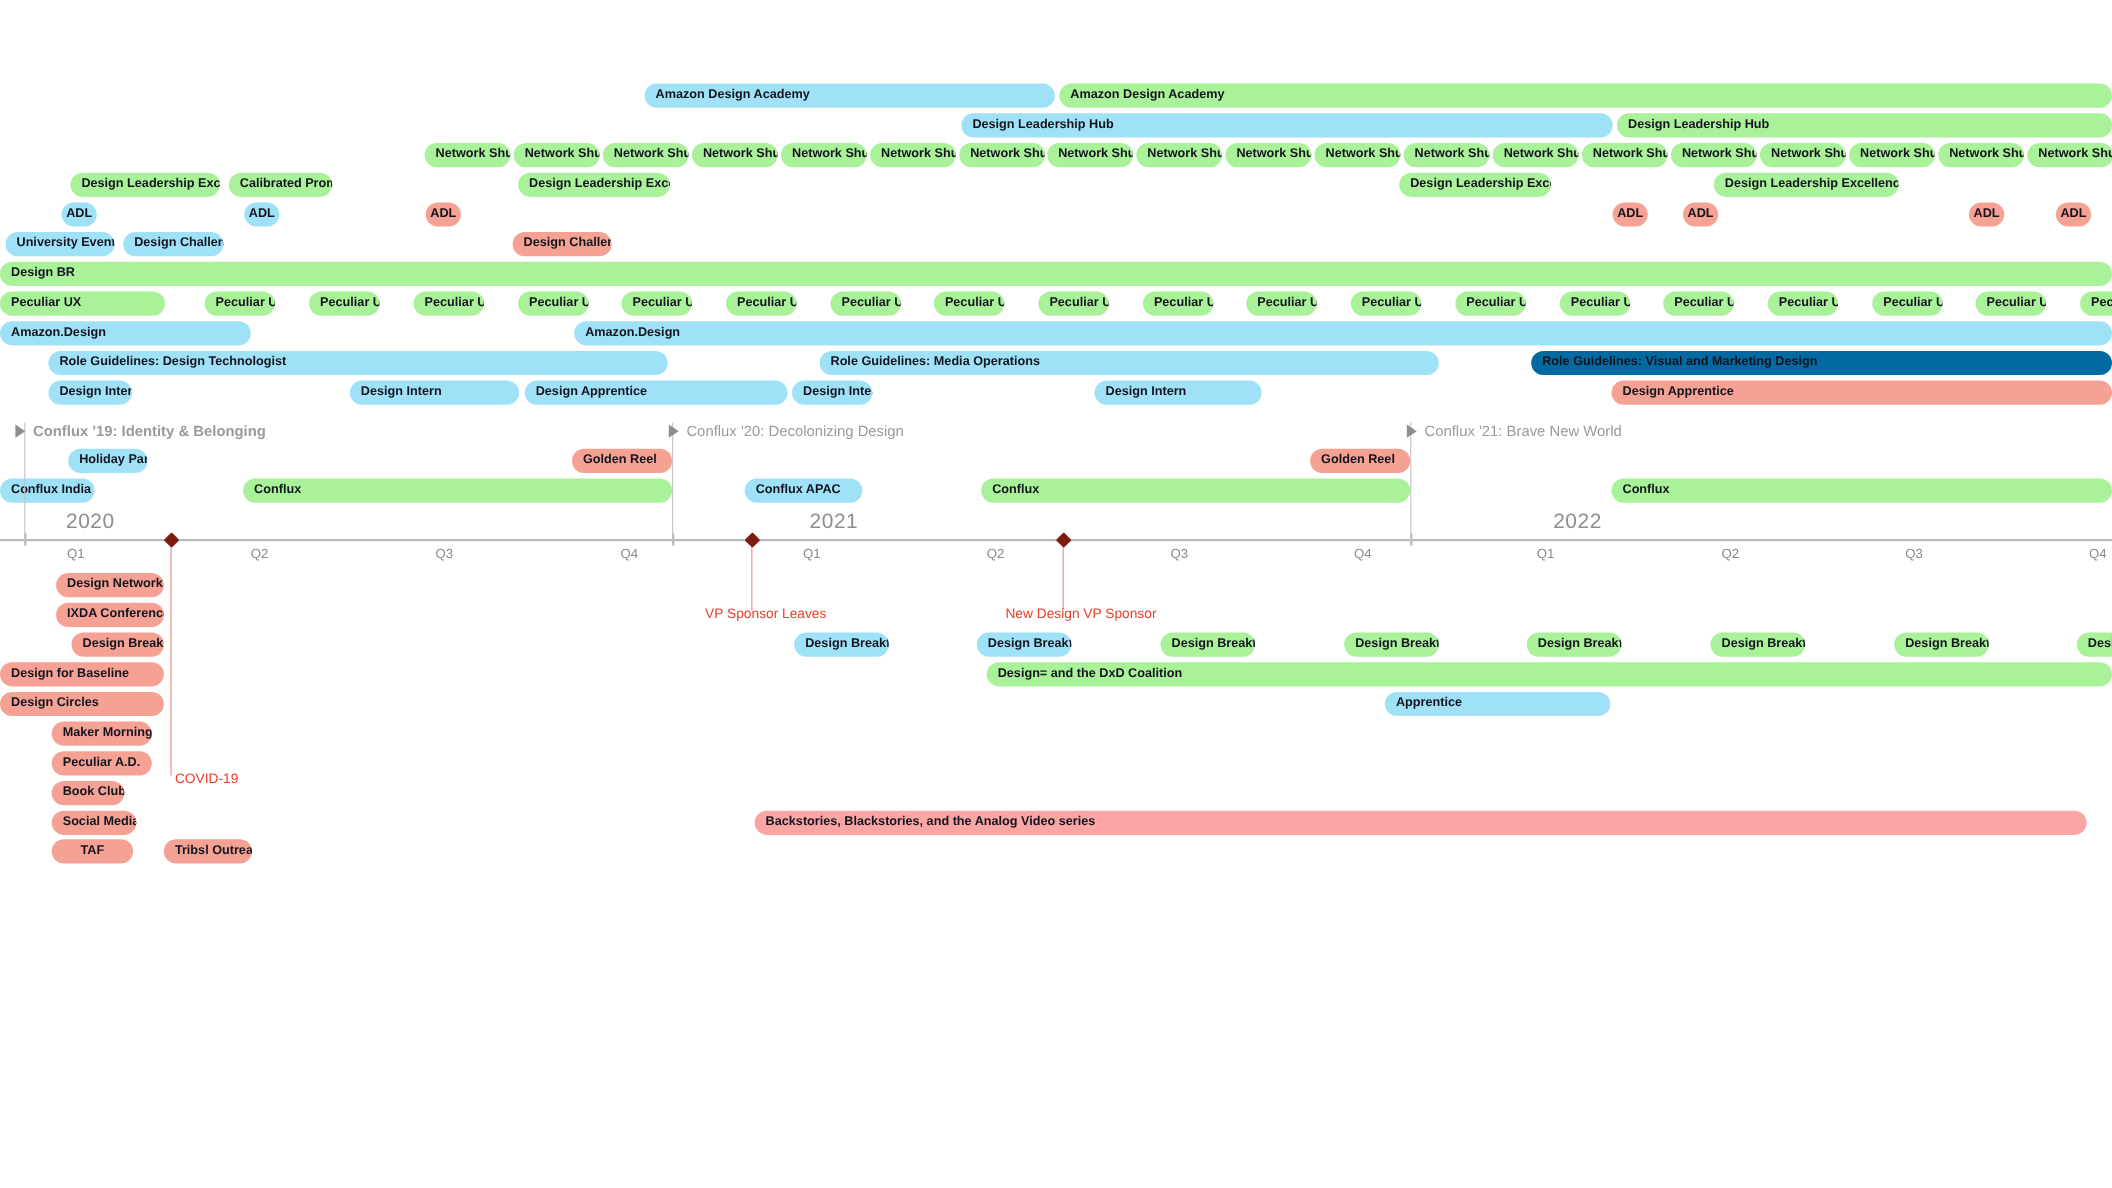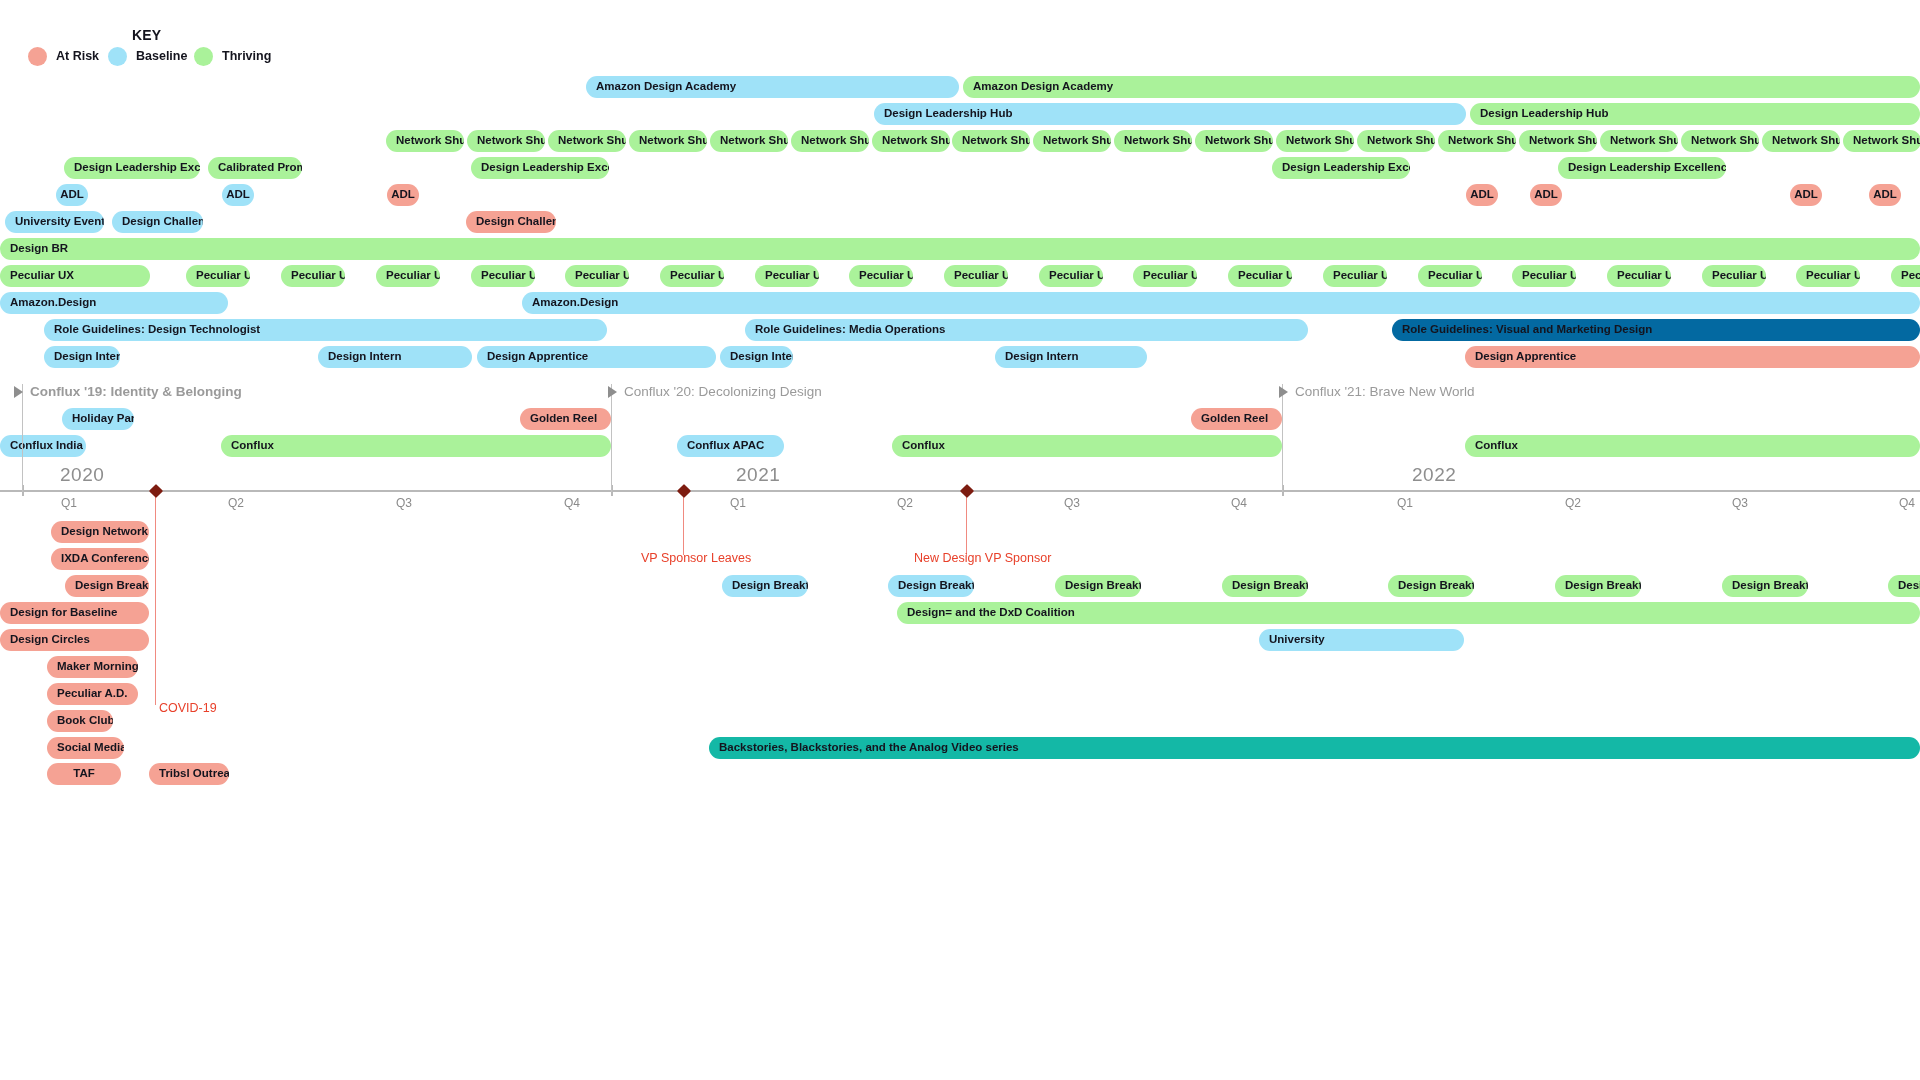--- a/index.html
+++ b/index.html
@@ -139,35 +139,20 @@
     font-size: 12.5px;
     color: #e8402a;
     white-space: nowrap;
   }
 </style>
 </head>
 <body>
 
 <div id="stage">
 
-  <div id="legend">
-    <div id="legend-title">KEY</div>
-  <div class="legend-item" style="left: 28px;">
-        <span class="legend-dot" style="background: rgb(245, 162, 148);"></span>
-        <span class="legend-label">At Risk</span>
-      </div>
-      <div class="legend-item" style="left: 108px;">
-        <span class="legend-dot" style="background: rgb(159, 226, 248);"></span>
-        <span class="legend-label">Baseline</span>
-      </div>
-      <div class="legend-item" style="left: 194px;">
-        <span class="legend-dot" style="background: rgb(170, 242, 154);"></span>
-        <span class="legend-label">Thriving</span>
-      </div>
-    </div>
 
   <div id="axis-line" style="top: 490px;"></div>
 
   <div id="layer-bars">
       <div class="bar" style="left: 586px; width: 373px; top: 76px; background: rgb(159, 226, 248);">
         <span class="bar-label">Amazon Design Academy</span>
       </div>
       <div class="bar" style="left: 963px; width: 957px; top: 76px; background: rgb(170, 242, 154);">
         <span class="bar-label">Amazon Design Academy</span>
       </div>
@@ -453,23 +438,23 @@
       <div class="bar" style="left: 1722px; width: 86px; top: 575px; background: rgb(170, 242, 154);">
         <span class="bar-label">Design Breakfast</span>
       </div>
       <div class="bar" style="left: 1888px; width: 86px; top: 575px; background: rgb(170, 242, 154);">
         <span class="bar-label">Design Breakfast</span>
       </div>
       <div class="bar" style="left: 897px; width: 1023px; top: 602px; background: rgb(170, 242, 154);">
         <span class="bar-label">Design= and the DxD Coalition</span>
       </div>
       <div class="bar" style="left: 1259px; width: 205px; top: 629px; background: rgb(159, 226, 248);">
-        <span class="bar-label">University</span>
-      </div>
-      <div class="bar" style="left: 709px; width: 1211px; top: 737px; background: #14b8a6;">
+        <span class="bar-label">Apprentice</span>
+      </div>
+      <div class="bar" style="left: 686px; width: 1211px; top: 737px; background: #fca5a5;">
         <span class="bar-label">Backstories, Blackstories, and the Analog Video series</span>
       </div>
     </div>
   <div id="layer-axis">
       <div class="axis-tick" style="left: 22px; top: 485px; height: 11px;"></div>
       <div class="axis-tick" style="left: 611px; top: 485px; height: 11px;"></div>
       <div class="axis-tick" style="left: 1282px; top: 485px; height: 11px;"></div>
       <div class="year-label" style="left: 60px; top: 464px;">2020</div>
       <div class="year-label" style="left: 736px; top: 464px;">2021</div>
       <div class="year-label" style="left: 1412px; top: 464px;">2022</div>

